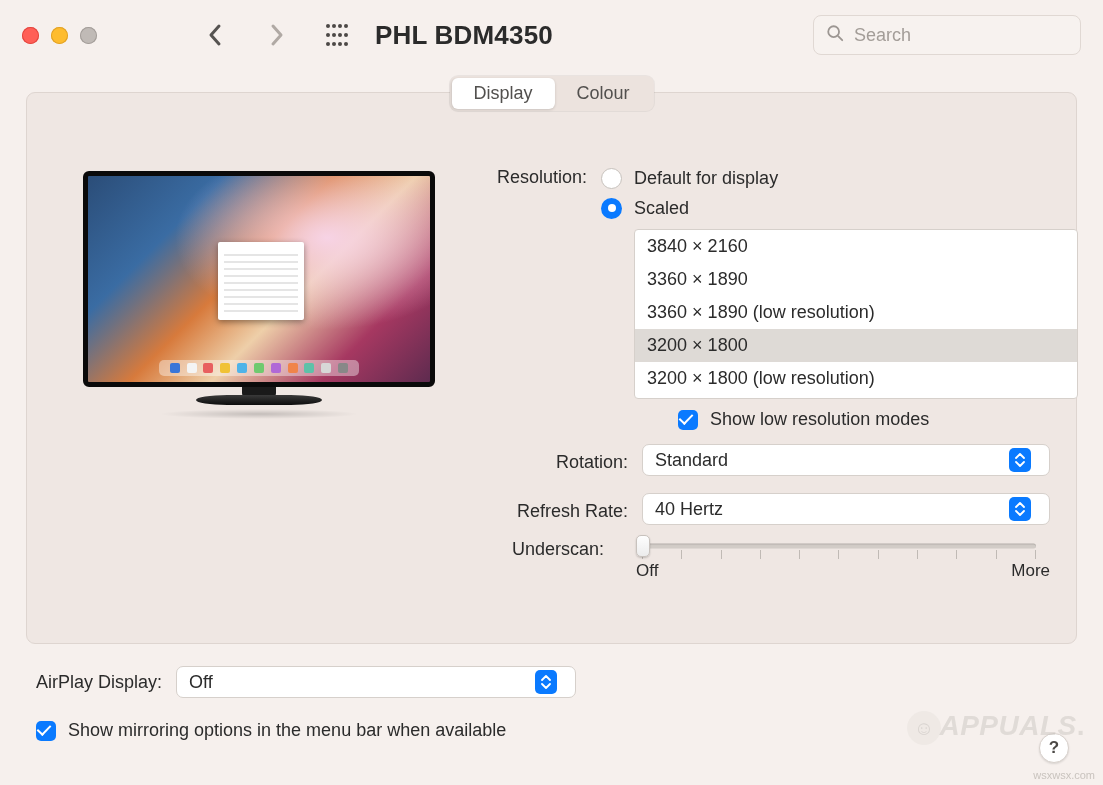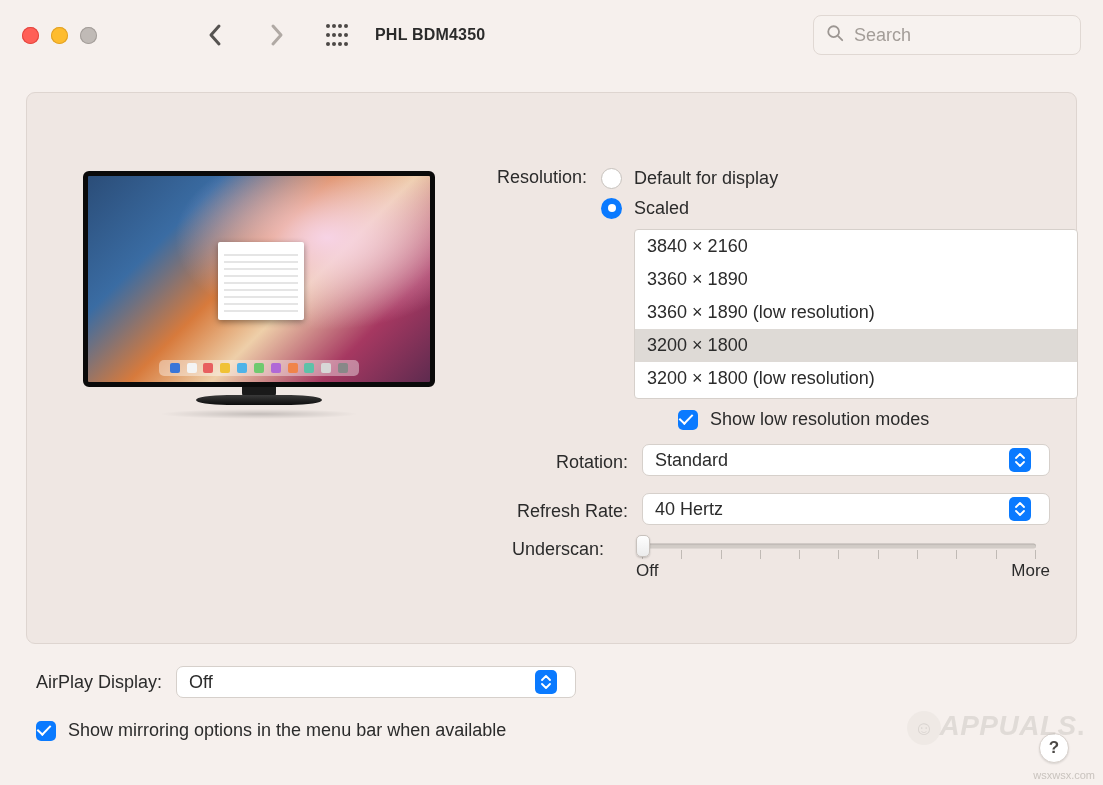--- a/index.html
+++ b/index.html
@@ -32,21 +32,21 @@
     gap:18px;
   }
   .traffic{display:flex;gap:12px;}
   .dot{width:17px;height:17px;border-radius:50%;}
   .dot.red{background:#ff5f57;box-shadow:inset 0 0 0 1px #e2463f;}
   .dot.yel{background:#febc2e;box-shadow:inset 0 0 0 1px #e0a127;}
   .dot.grn{background:#c0bab6;box-shadow:inset 0 0 0 1px #a39d99;}
   .navbtn{width:44px;height:40px;display:flex;align-items:center;justify-content:center;color:#b0a9a4;}
   .navbtn.enabled{color:#565351;}
   .grid-icon{display:flex;align-items:center;justify-content:center;color:#4c4846;margin-left:8px;margin-right:8px;}
-  .title{font-size:16px;font-weight:700;letter-spacing:0.2px;}
+  .title{font-size:26px;font-weight:700;letter-spacing:0.2px;}
   .spacer{flex:1;}
   .search{
     width:268px;height:40px;
     background:#f7f2ef;border:1px solid #e0d8d3;border-radius:8px;
     display:flex;align-items:center;padding:8px 12px;gap:8px;color:#9c9692;
   }
   .search input{border:none;background:transparent;outline:none;font-size:18px;
     flex:1;color:var(--text);}
   .search input::placeholder{color:#a39d98;}
 
@@ -203,20 +203,24 @@
       <svg width="18" height="18" viewBox="0 0 20 20" fill="none" stroke="#9c9692" stroke-width="2">
           <circle cx="8.5" cy="8.5" r="6"></circle>
           <line x1="13.5" y1="13.5" x2="18" y2="18" stroke-linecap="round"></line>
         </svg>
     </span>
     <input type="text" placeholder="Search" style="">
   </div>
 </div>
 
 <div class="panel">
+  <div class="tabs">
+    <div class="tab active">Display</div>
+    <div class="tab">Colour</div>
+  </div>
 
   <div class="monitor-wrap">
     <div class="monitor">
       <div class="mini-win">
           <div class="mini-lines"></div>
         </div>
       <div class="dock">
         <i style="background:#3a76d8"></i>
           <i style="background:#f4f4f4"></i>
           <i style="background:#e85f5f"></i>

